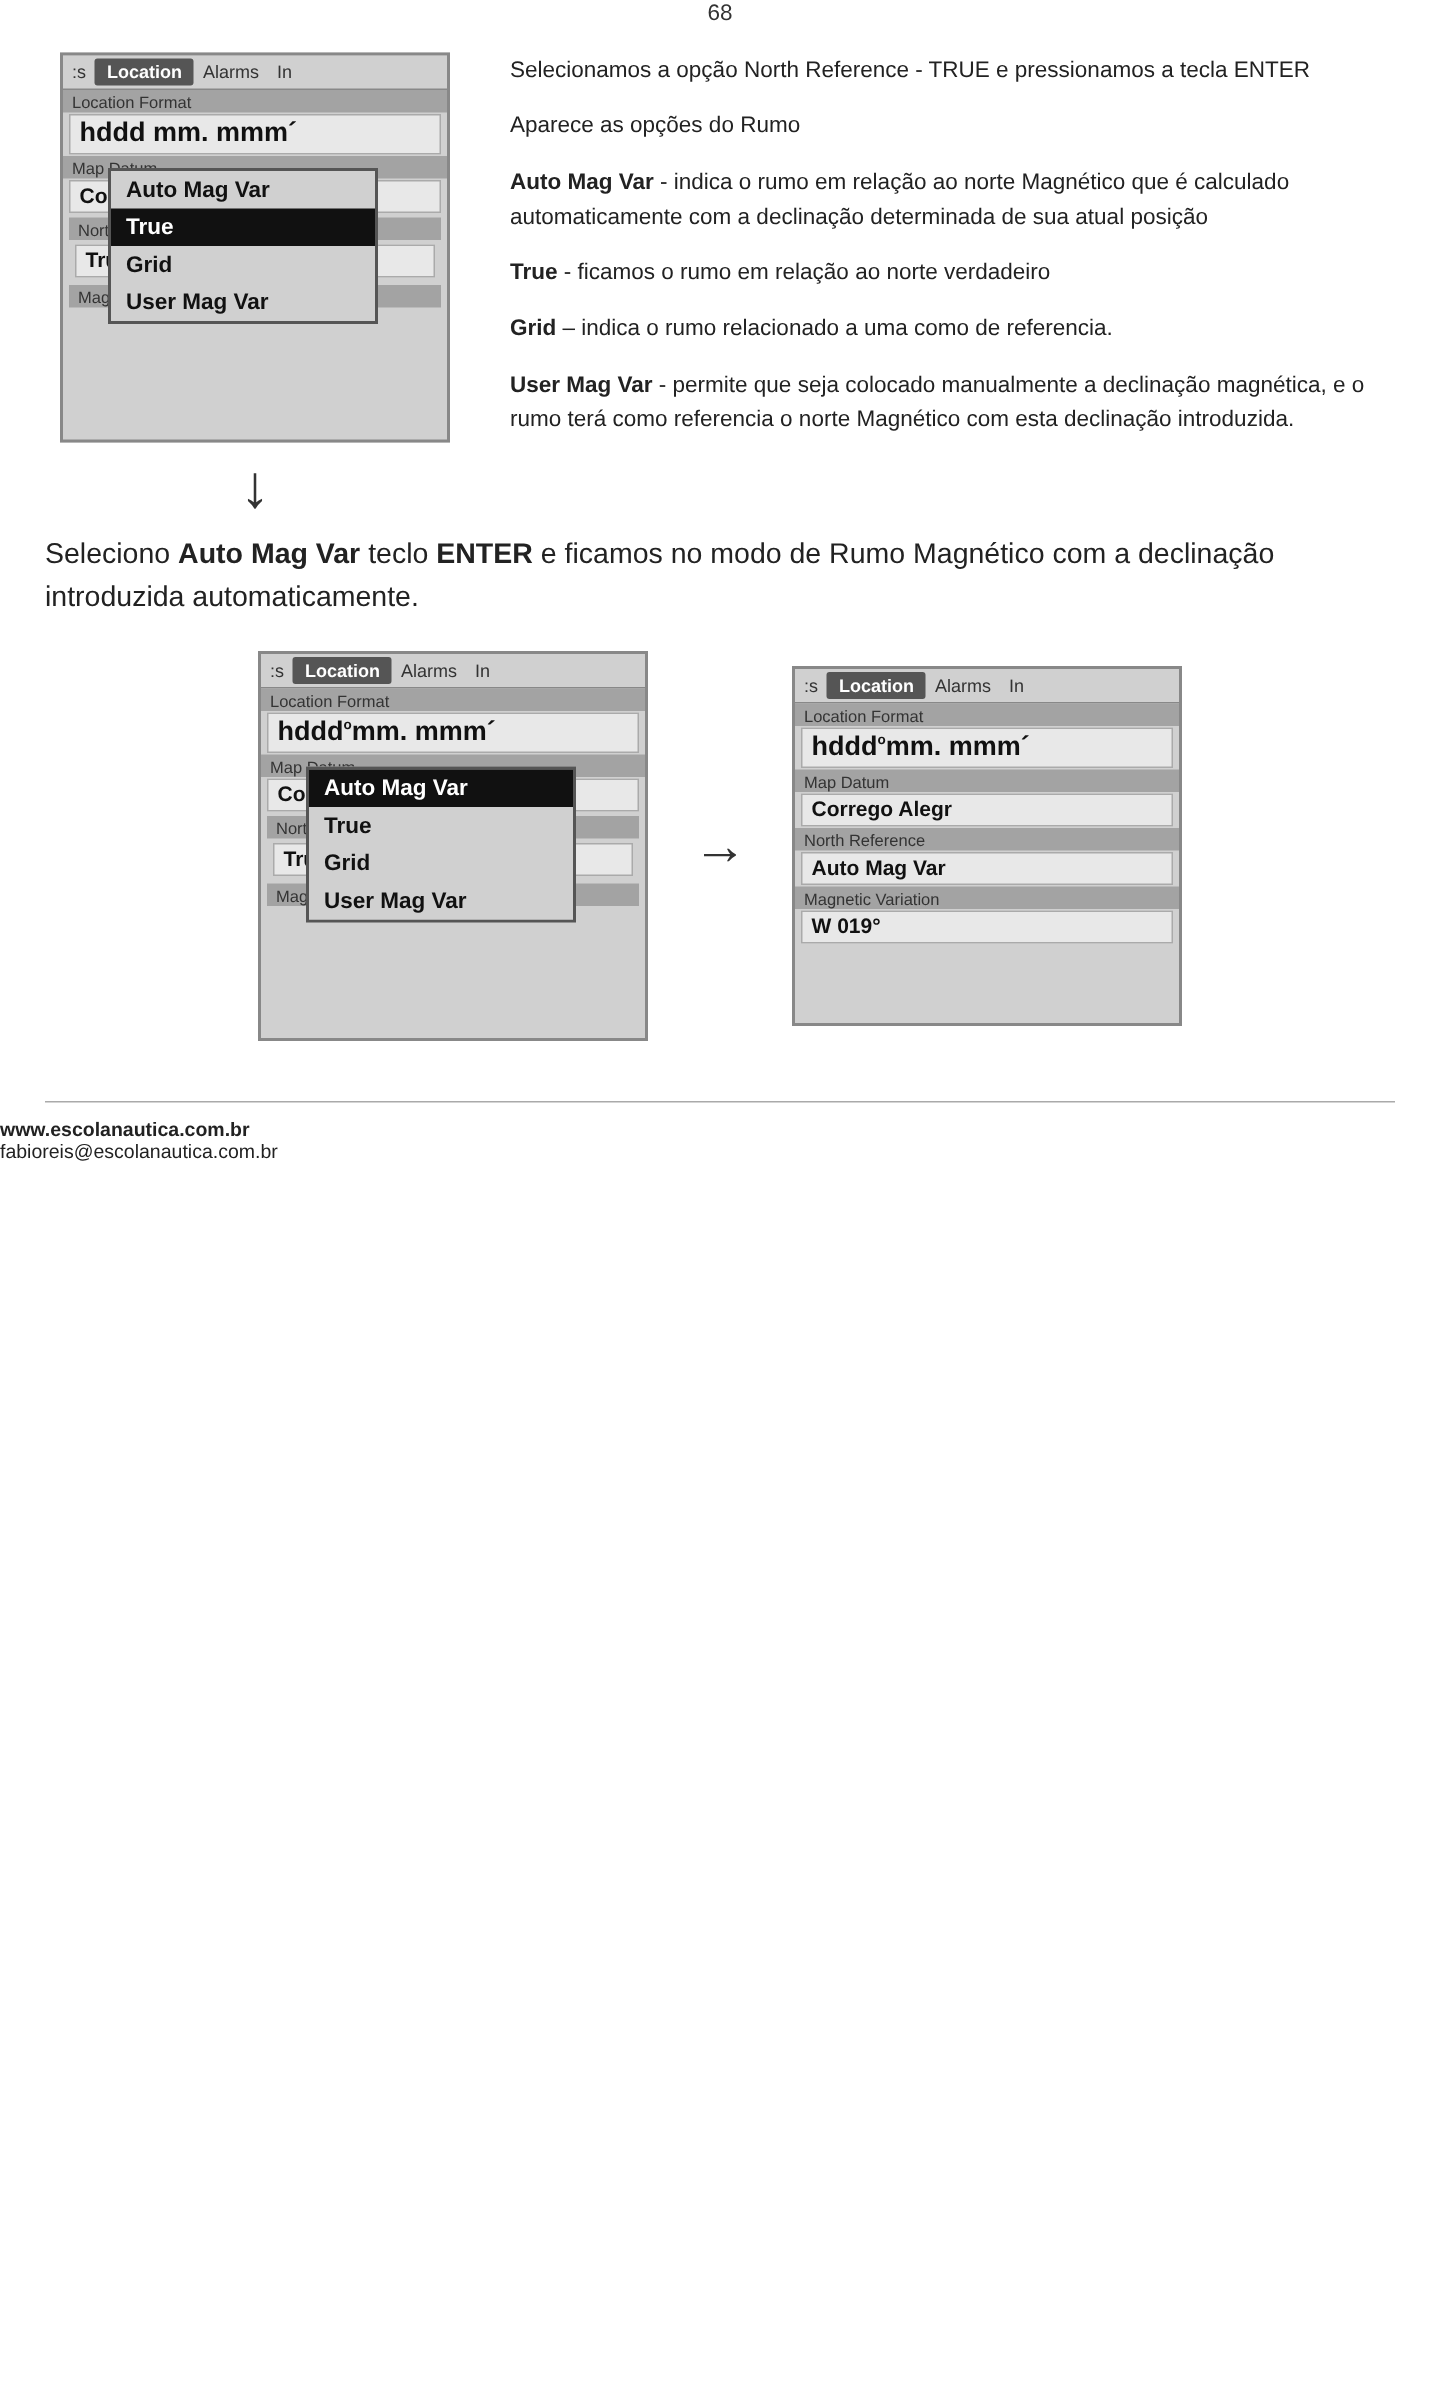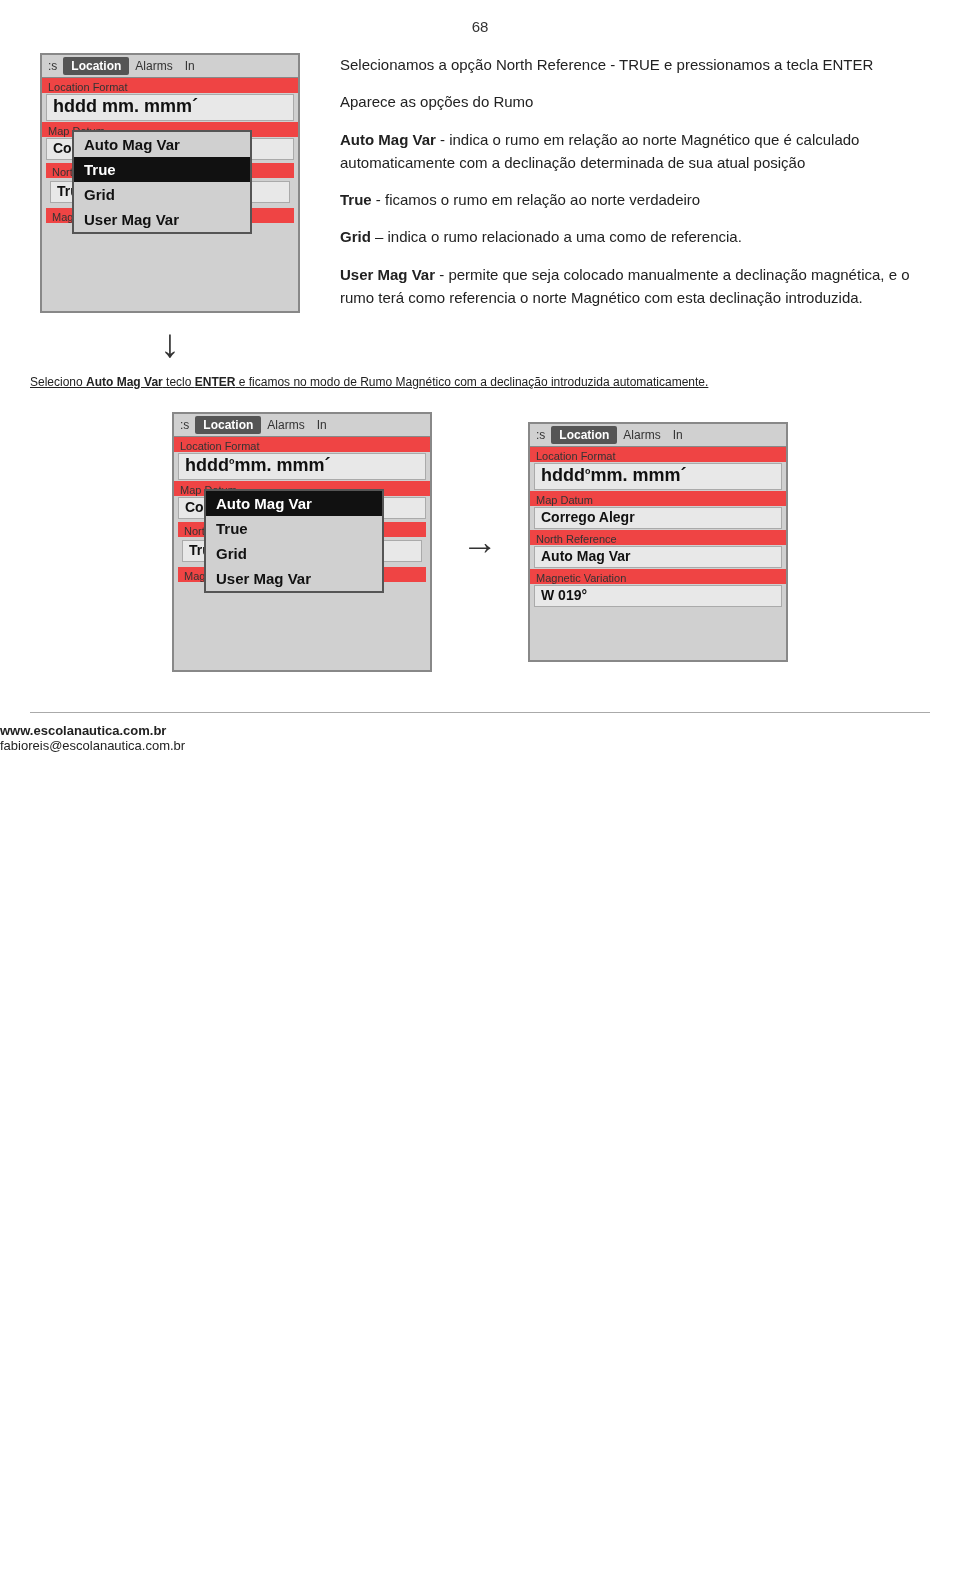--- a/index.html
+++ b/index.html
@@ -7,21 +7,20 @@
       width: 960px;
       min-height: 1593px;
       background: #ffffff;
       font-family: Arial, Helvetica, sans-serif;
       color: #222;
       position: relative;
     }
 
     .page-number {
       text-align: center;
-      padding-top: 18px;
       font-size: 15px;
       color: #333;
     }
 
     .top-section {
       display: flex;
       flex-direction: row;
       margin-top: 18px;
       padding: 0 30px;
       gap: 30px;
@@ -65,21 +64,21 @@
       font-weight: bold;
       font-size: 12px;
       padding: 2px 8px;
       border-radius: 2px;
     }
 
     .device-row-label {
       font-size: 11px;
       color: #333;
       padding: 3px 6px 0 6px;
-      background: #ef4444;
+      background: #a3a3a3;
     }
 
     .device-row-value {
       font-size: 18px;
       font-weight: bold;
       color: #111;
       padding: 1px 6px 3px 6px;
       background: #e8e8e8;
       border: 1px solid #aaa;
       margin: 1px 4px;
@@ -140,24 +139,23 @@
     .arrow-down {
       font-size: 40px;
       color: #333;
       text-align: center;
       margin-top: 10px;
       line-height: 1;
     }
 
     .bottom-text {
       padding: 10px 30px 10px 30px;
-      font-size: 12px;
+      font-size: 19px;
       line-height: 1.55;
       color: #222;
-      text-decoration: underline;
     }
 
     .bottom-screens-row {
       display: flex;
       flex-direction: row;
       align-items: center;
       justify-content: center;
       gap: 30px;
       padding: 10px 20px 20px 20px;
     }

